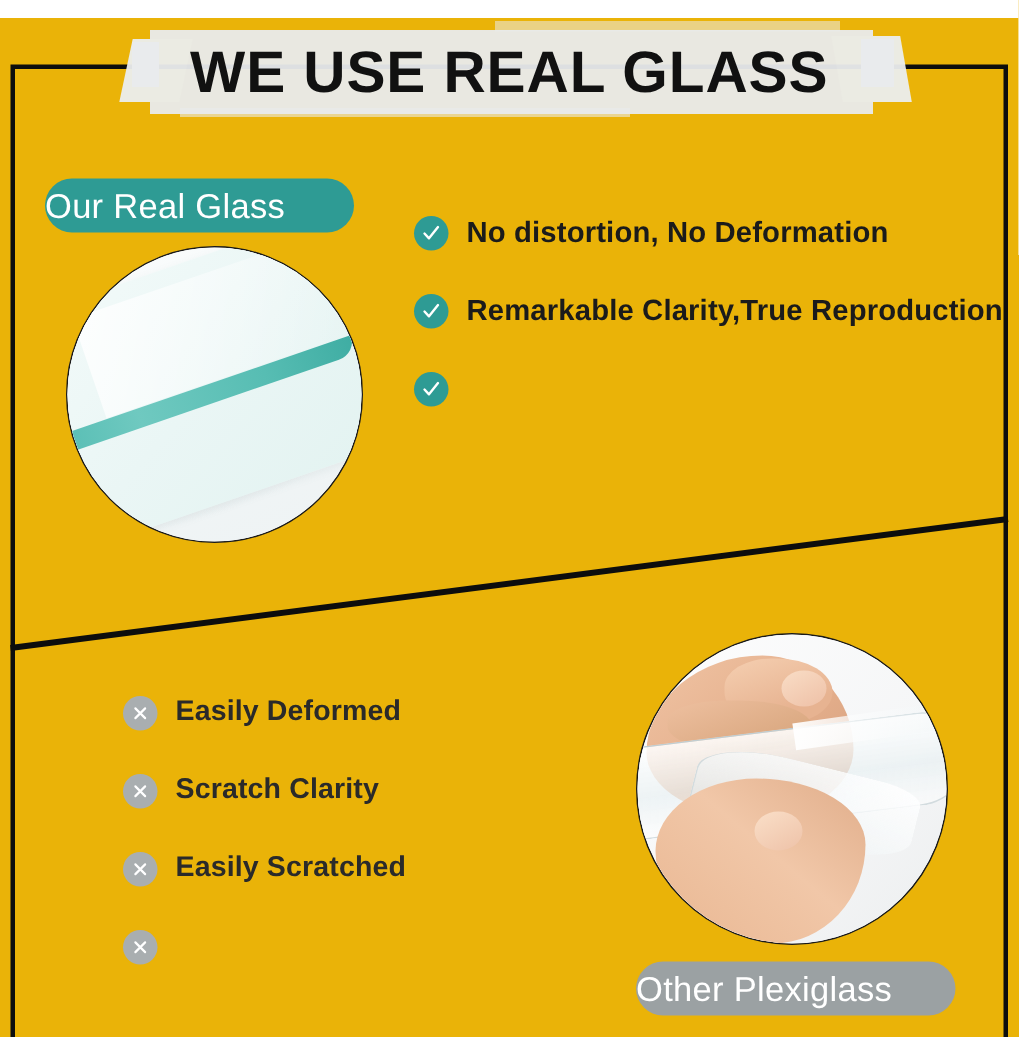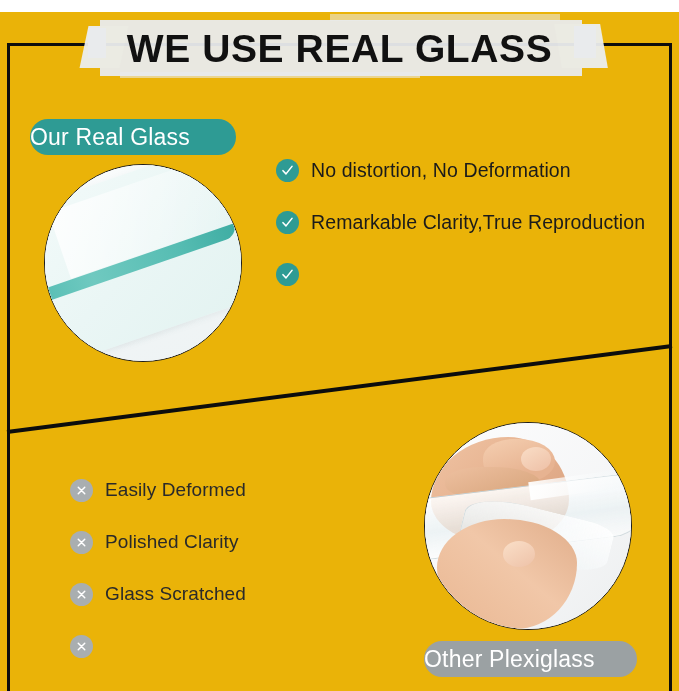--- a/index.html
+++ b/index.html
@@ -289,26 +289,26 @@
     height: 18px;
     background: linear-gradient(90deg, rgba(255,255,255,0.95), rgba(236,242,244,0.3));
     transform: rotate(-8deg);
   }
 
   
   .list {
     position: absolute;
   }
   .list-pro  { left: 276px; top: 132px; width: 395px; }
-  .list-con  { left: 70px;  top: 452px; width: 380px; }
+  .list-con  { left: 82px;  top: 452px; width: 380px; }
 
   .item {
     display: flex;
-    align-items: center;
     white-space: nowrap;
+    font-weight: bold;
   }
   .list-pro .item { height: 52px; }
   .list-con .item { height: 52px; }
 
   .badge-icon {
     flex: 0 0 auto;
     width: 23px;
     height: 23px;
     border-radius: 50%;
     display: flex;
@@ -399,30 +399,30 @@
       </span>
       <span class="item-label">Easily Deformed</span>
     </div>
 
     <div class="item">
       <span class="badge-icon badge-x">
         <svg width="13" height="13" viewBox="0 0 16 16">
           <path d="M4 4 L12 12 M12 4 L4 12" fill="none" stroke="#ffffff" stroke-width="1.8" stroke-linecap="round"></path>
         </svg>
       </span>
-      <span class="item-label">Polished Clarity</span>
+      <span class="item-label">Scratch Clarity</span>
     </div>
 
     <div class="item">
       <span class="badge-icon badge-x">
         <svg width="13" height="13" viewBox="0 0 16 16">
           <path d="M4 4 L12 12 M12 4 L4 12" fill="none" stroke="#ffffff" stroke-width="1.8" stroke-linecap="round"></path>
         </svg>
       </span>
-      <span class="item-label">Glass Scratched</span>
+      <span class="item-label">Easily Scratched</span>
     </div>
 
     <div class="item">
       <span class="badge-icon badge-x">
         <svg width="13" height="13" viewBox="0 0 16 16">
           <path d="M4 4 L12 12 M12 4 L4 12" fill="none" stroke="#ffffff" stroke-width="1.8" stroke-linecap="round"></path>
         </svg>
       </span>
     </div>
 

